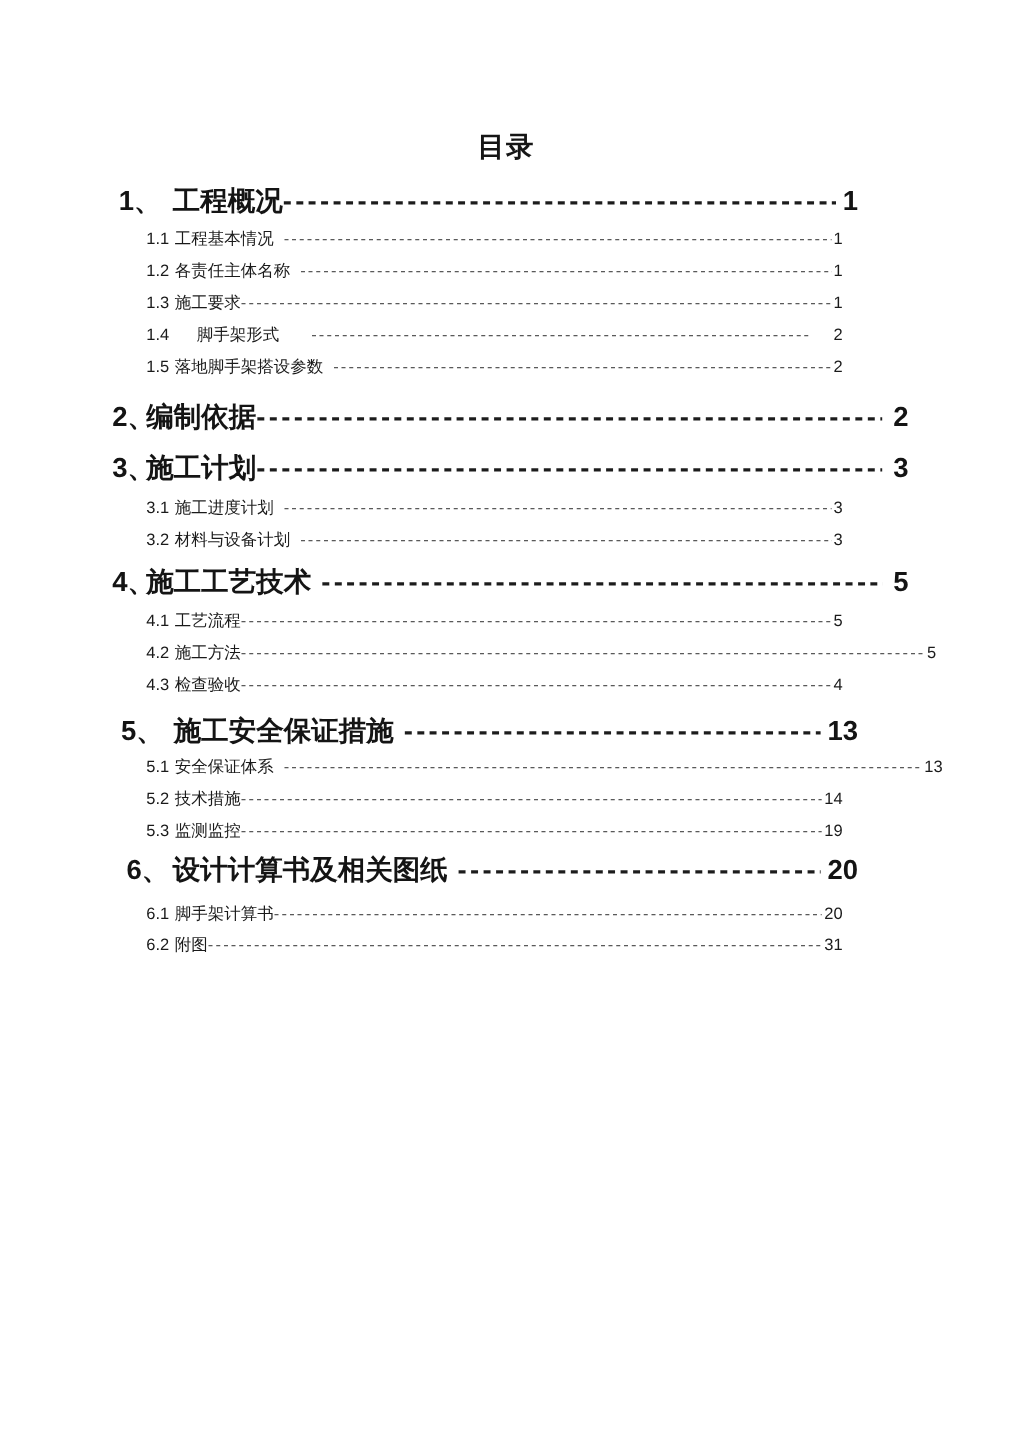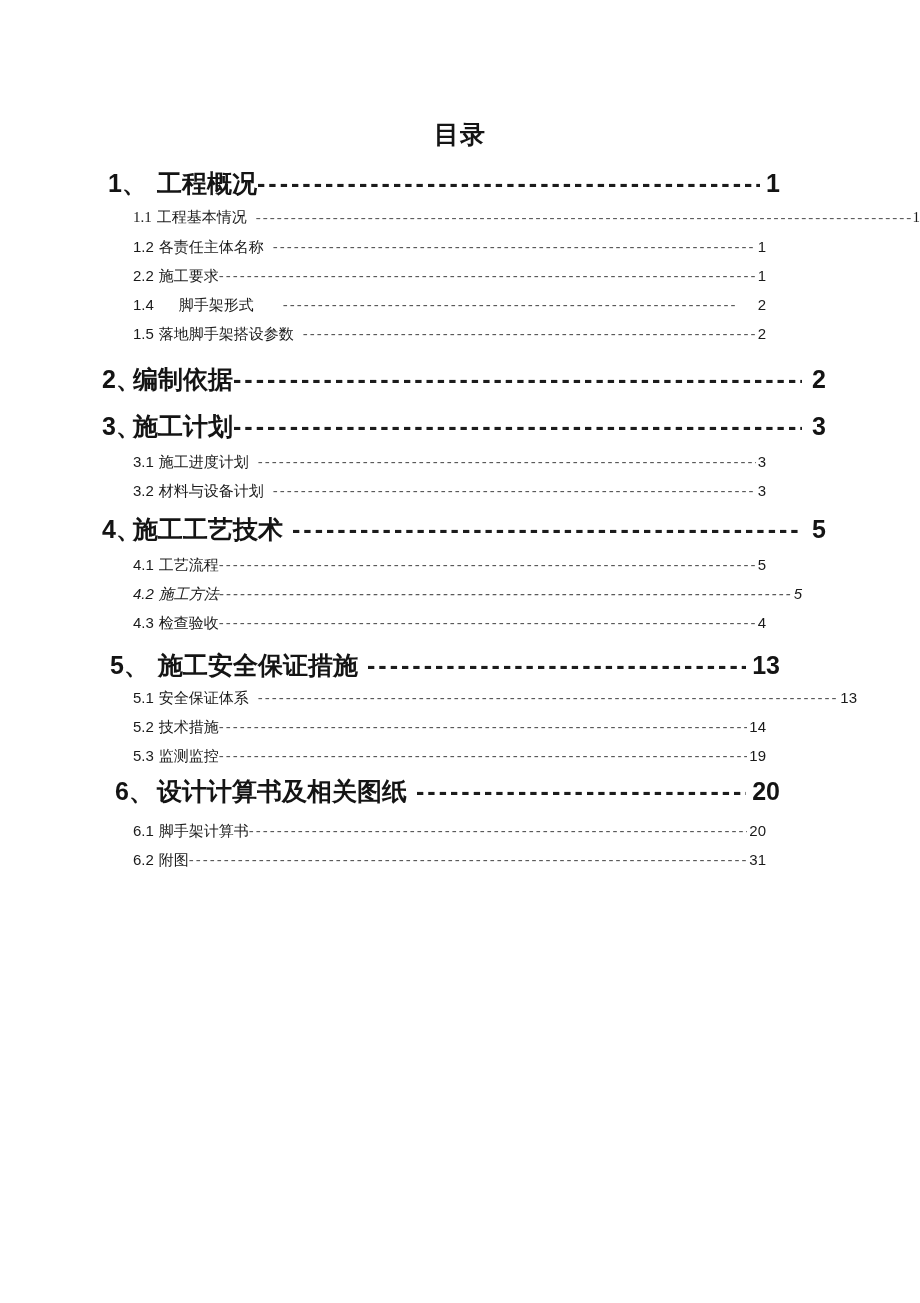--- a/index.html
+++ b/index.html
@@ -85,34 +85,34 @@
 
 <div class="page">
   <div class="doc-title">目录</div>
   <div id="toc">
       <div class="row l1" style="margin-left: 108px; margin-right: 140px; margin-top: 16px;">
         <span class="num" style="width: 49px;">1、</span>
         <span class="title">工程概况</span>
         <span class="leader">--------------------------------------------------------------------------------------------------------------------------------------------------------------------------------------------------------------------------------------------------------------------------------------------------------------------------------</span>
         <span class="page-num">1</span>
       </div>
-      <div class="row l2" style="margin-left: 133px; margin-top: 3px; font-family: Liberation Serif, serif;">
+      <div class="row l2" style="margin-left: 133px; margin-right: 154px; margin-top: 3px;">
         <span class="num">1.1</span>
         <span class="title">工程基本情况</span>
         <span class="leader sp">--------------------------------------------------------------------------------------------------------------------------------------------------------------------------------------------------------------------------------------------------------------------------------------------------------------------------------</span>
         <span class="page-num">1</span>
       </div>
       <div class="row l2" style="margin-left: 133px; margin-right: 154px; margin-top: 0px;">
         <span class="num">1.2</span>
         <span class="title">各责任主体名称</span>
         <span class="leader sp">--------------------------------------------------------------------------------------------------------------------------------------------------------------------------------------------------------------------------------------------------------------------------------------------------------------------------------</span>
         <span class="page-num">1</span>
       </div>
       <div class="row l2" style="margin-left: 133px; margin-right: 154px; margin-top: 0px;">
-        <span class="num">2.2</span>
+        <span class="num">1.3</span>
         <span class="title">施工要求</span>
         <span class="leader">--------------------------------------------------------------------------------------------------------------------------------------------------------------------------------------------------------------------------------------------------------------------------------------------------------------------------------</span>
         <span class="page-num">1</span>
       </div>
       <div class="row l2" style="margin-left: 133px; margin-right: 154px; margin-top: 0px; gap: 20px;">
         <span class="num">1.4</span>
         <span class="title">脚手架形式</span>
         <span class="leader sp">--------------------------------------------------------------------------------------------------------------------------------------------------------------------------------------------------------------------------------------------------------------------------------------------------------------------------------</span>
         <span class="page-num">2</span>
       </div>
@@ -151,21 +151,21 @@
         <span class="title">施工工艺技术</span>
         <span class="leader sp">--------------------------------------------------------------------------------------------------------------------------------------------------------------------------------------------------------------------------------------------------------------------------------------------------------------------------------</span>
         <span class="page-num">5</span>
       </div>
       <div class="row l2" style="margin-left: 133px; margin-right: 154px; margin-top: 4px;">
         <span class="num">4.1</span>
         <span class="title">工艺流程</span>
         <span class="leader">--------------------------------------------------------------------------------------------------------------------------------------------------------------------------------------------------------------------------------------------------------------------------------------------------------------------------------</span>
         <span class="page-num">5</span>
       </div>
-      <div class="row l2" style="margin-left: 133px; margin-right: 118px; margin-top: 0px; font-style: italic;">
+      <div class="row l2" style="margin-left: 133px; margin-right: 69px; margin-top: 0px;">
         <span class="num">4.2</span>
         <span class="title">施工方法</span>
         <span class="leader">--------------------------------------------------------------------------------------------------------------------------------------------------------------------------------------------------------------------------------------------------------------------------------------------------------------------------------</span>
         <span class="page-num">5</span>
       </div>
       <div class="row l2" style="margin-left: 133px; margin-right: 154px; margin-top: 0px;">
         <span class="num">4.3</span>
         <span class="title">检查验收</span>
         <span class="leader">--------------------------------------------------------------------------------------------------------------------------------------------------------------------------------------------------------------------------------------------------------------------------------------------------------------------------------</span>
         <span class="page-num">4</span>

